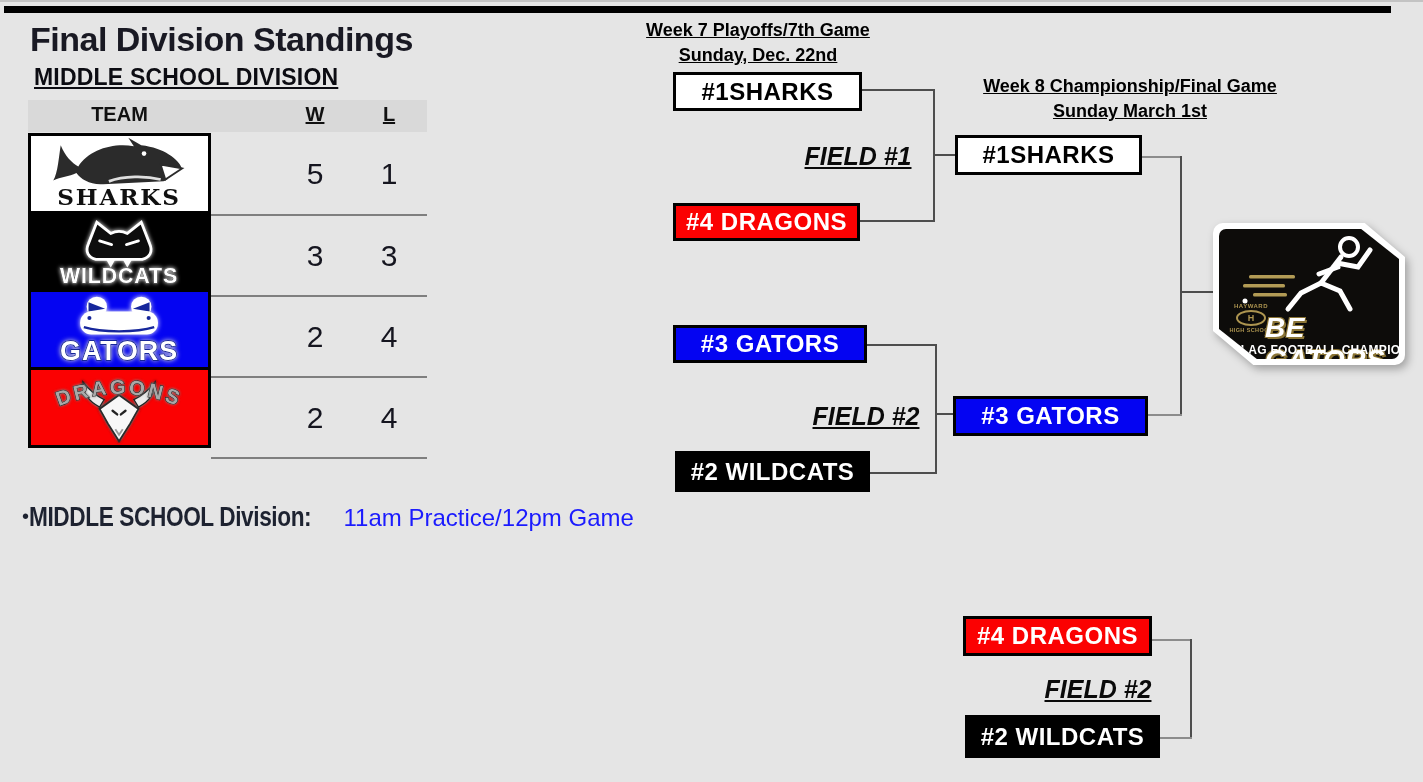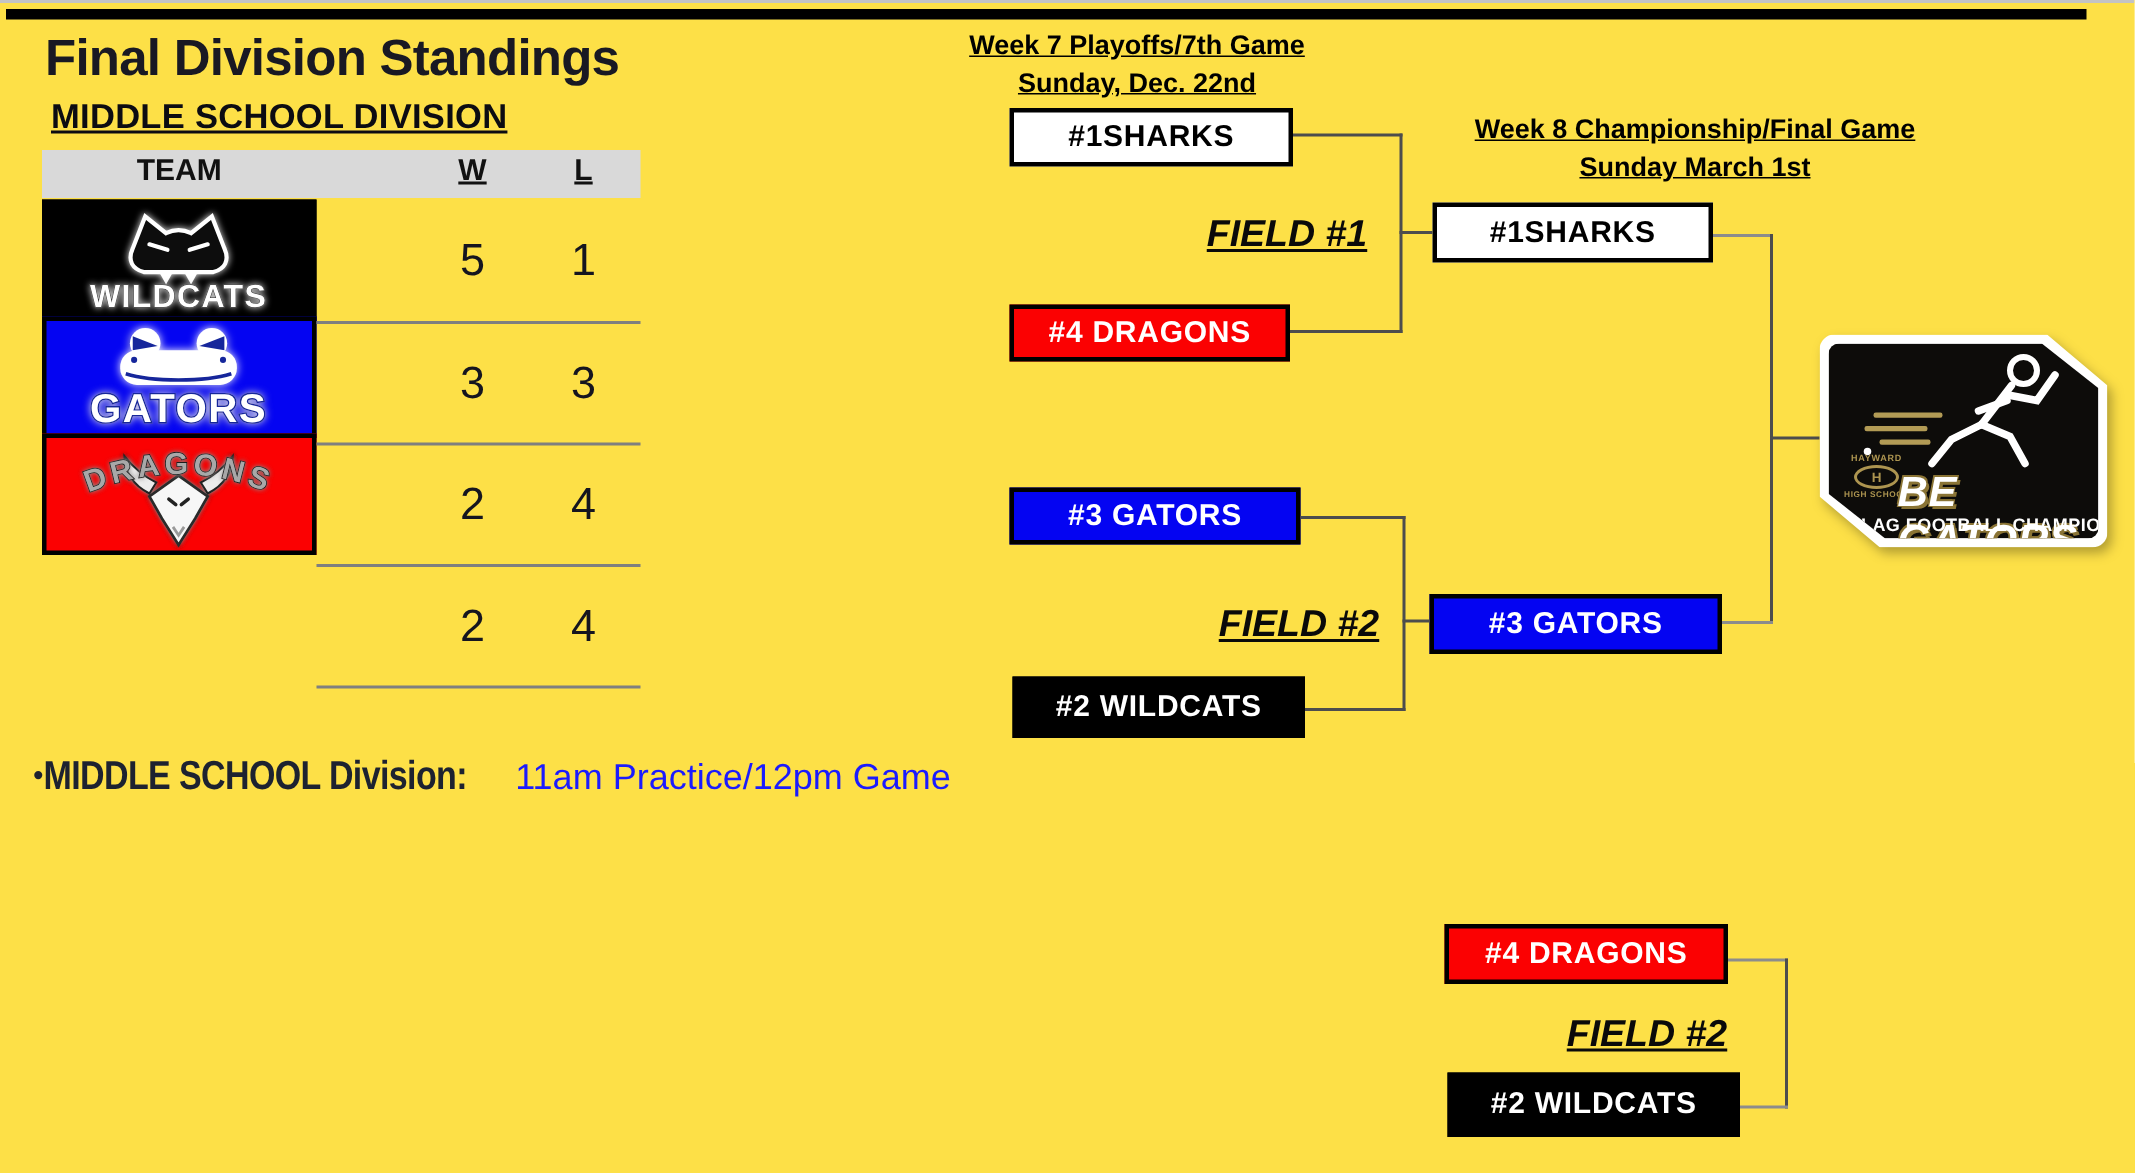--- a/index.html
+++ b/index.html
@@ -1,17 +1,17 @@
 <!DOCTYPE html>
 <html><head>
 <meta charset="utf-8">
 <style>
   * { margin:0; padding:0; box-sizing:border-box; }
   body { background:#fff; font-family:"Liberation Sans", sans-serif; }
-  #canvas { position:relative; width:1423px; height:782px; background:#fde047; overflow:hidden; }
+  #canvas { position:relative; width:1423px; height:782px; background:#e5e5e5; overflow:hidden; }
   .abs { position:absolute; }
 
   .top-hairline { left:0; top:0; width:1423px; height:2px; background:#c3c3c3; }
   .top-bar { left:4px; top:6px; width:1387px; height:7px; background:#000; }
 
   .page-title { left:30px; top:20px; font-size:34px; font-weight:bold; color:#191923; letter-spacing:-0.5px; }
   .page-subtitle { left:34px; top:64px; font-size:23px; font-weight:bold; color:#0c0c12; text-decoration:underline; letter-spacing:0.2px; }
 
   
   .tbl-header { left:28px; top:100px; width:399px; height:32px; background:#d9d9d9; }
@@ -26,21 +26,21 @@
   .bg-blue { background:#0404f2; } .bg-red { background:#fb0102; }
   .num { position:absolute; width:44px; text-align:center; font-size:30px; color:#15151f; }
   .row-line { position:absolute; left:211px; width:216px; height:2px; background:#7f7f7f; }
 
   
   .heading { position:absolute; width:320px; text-align:center; font-size:18px; font-weight:bold; color:#000; text-decoration:underline; }
   .field-label { position:absolute; width:160px; text-align:center; font-size:25px; font-weight:bold; font-style:italic; color:#0a0a0a; text-decoration:underline; }
 
   
   .bkbox { position:absolute; display:flex; align-items:center; justify-content:center;
-           border:3px solid #000; font-weight:800; font-size:20px; letter-spacing:0.5px; }
+           border:3px solid #000; font-weight:800; font-size:24px; letter-spacing:0.5px; }
   .bkbox.white { background:#fff; color:#000; }
   .bkbox.red   { background:#fb0102; color:#fff; }
   .bkbox.blue  { background:#0404f2; color:#fff; }
   .bkbox.black { background:#000; color:#fff; }
 
   .line { position:absolute; background:#4d4d4d; }
   .line.gray { background:#8c8c8c; }
 
   
   .badge-wrap { left:1213px; top:223px; width:192px; height:142px; filter:drop-shadow(3px 4px 4px rgba(0,0,0,0.30)); }
@@ -78,20 +78,29 @@
   <div class="abs page-subtitle">MIDDLE SCHOOL DIVISION</div>
 
   <div>
     <div class="abs tbl-header"></div>
     <div class="th th-team">TEAM</div>
     <div class="th th-w">W</div>
     <div class="th th-l">L</div>
 
     <div class="abs logo-col">
 
+      <div class="logo-cell bg-white">
+        <svg width="177" height="75" viewBox="0 0 183 81">
+          <path d="M28,10 C33,22 40,29 47,33 C58,15 84,7 107,11 L101,2 L115,10 C140,13 155,25 159,35 C152,33 146,33 141,36 C147,40 146,47 139,49 L74,52 C60,53 50,47 45,40 C37,44 28,44 20,48 C25,40 26,22 28,10 Z" fill="#2b2b2b"></path>
+          <path d="M159,35 L136,31 L141,47 Z" fill="#fff" stroke="#2b2b2b" stroke-width="2"></path>
+          <circle cx="118" cy="19" r="2.5" fill="#fff"></circle>
+          <path d="M80,49 C96,43 120,43 136,47" stroke="#ffffff" stroke-width="3" fill="none" opacity="0.85"></path>
+          <text x="91" y="75" text-anchor="middle" font-family="DejaVu Serif, serif" font-size="25" font-weight="bold" fill="#101010" letter-spacing="2">SHARKS</text>
+        </svg>
+      </div>
 
       <div class="logo-cell bg-black">
         <svg width="177" height="75" viewBox="0 0 183 81">
           <defs>
             <filter id="glowW" x="-30%" y="-30%" width="160%" height="160%">
               <feGaussianBlur stdDeviation="2.5" result="b"></feGaussianBlur>
               <feMerge>
                   <feMergeNode in="b"></feMergeNode>
                   <feMergeNode in="SourceGraphic"></feMergeNode>
                 </feMerge>

